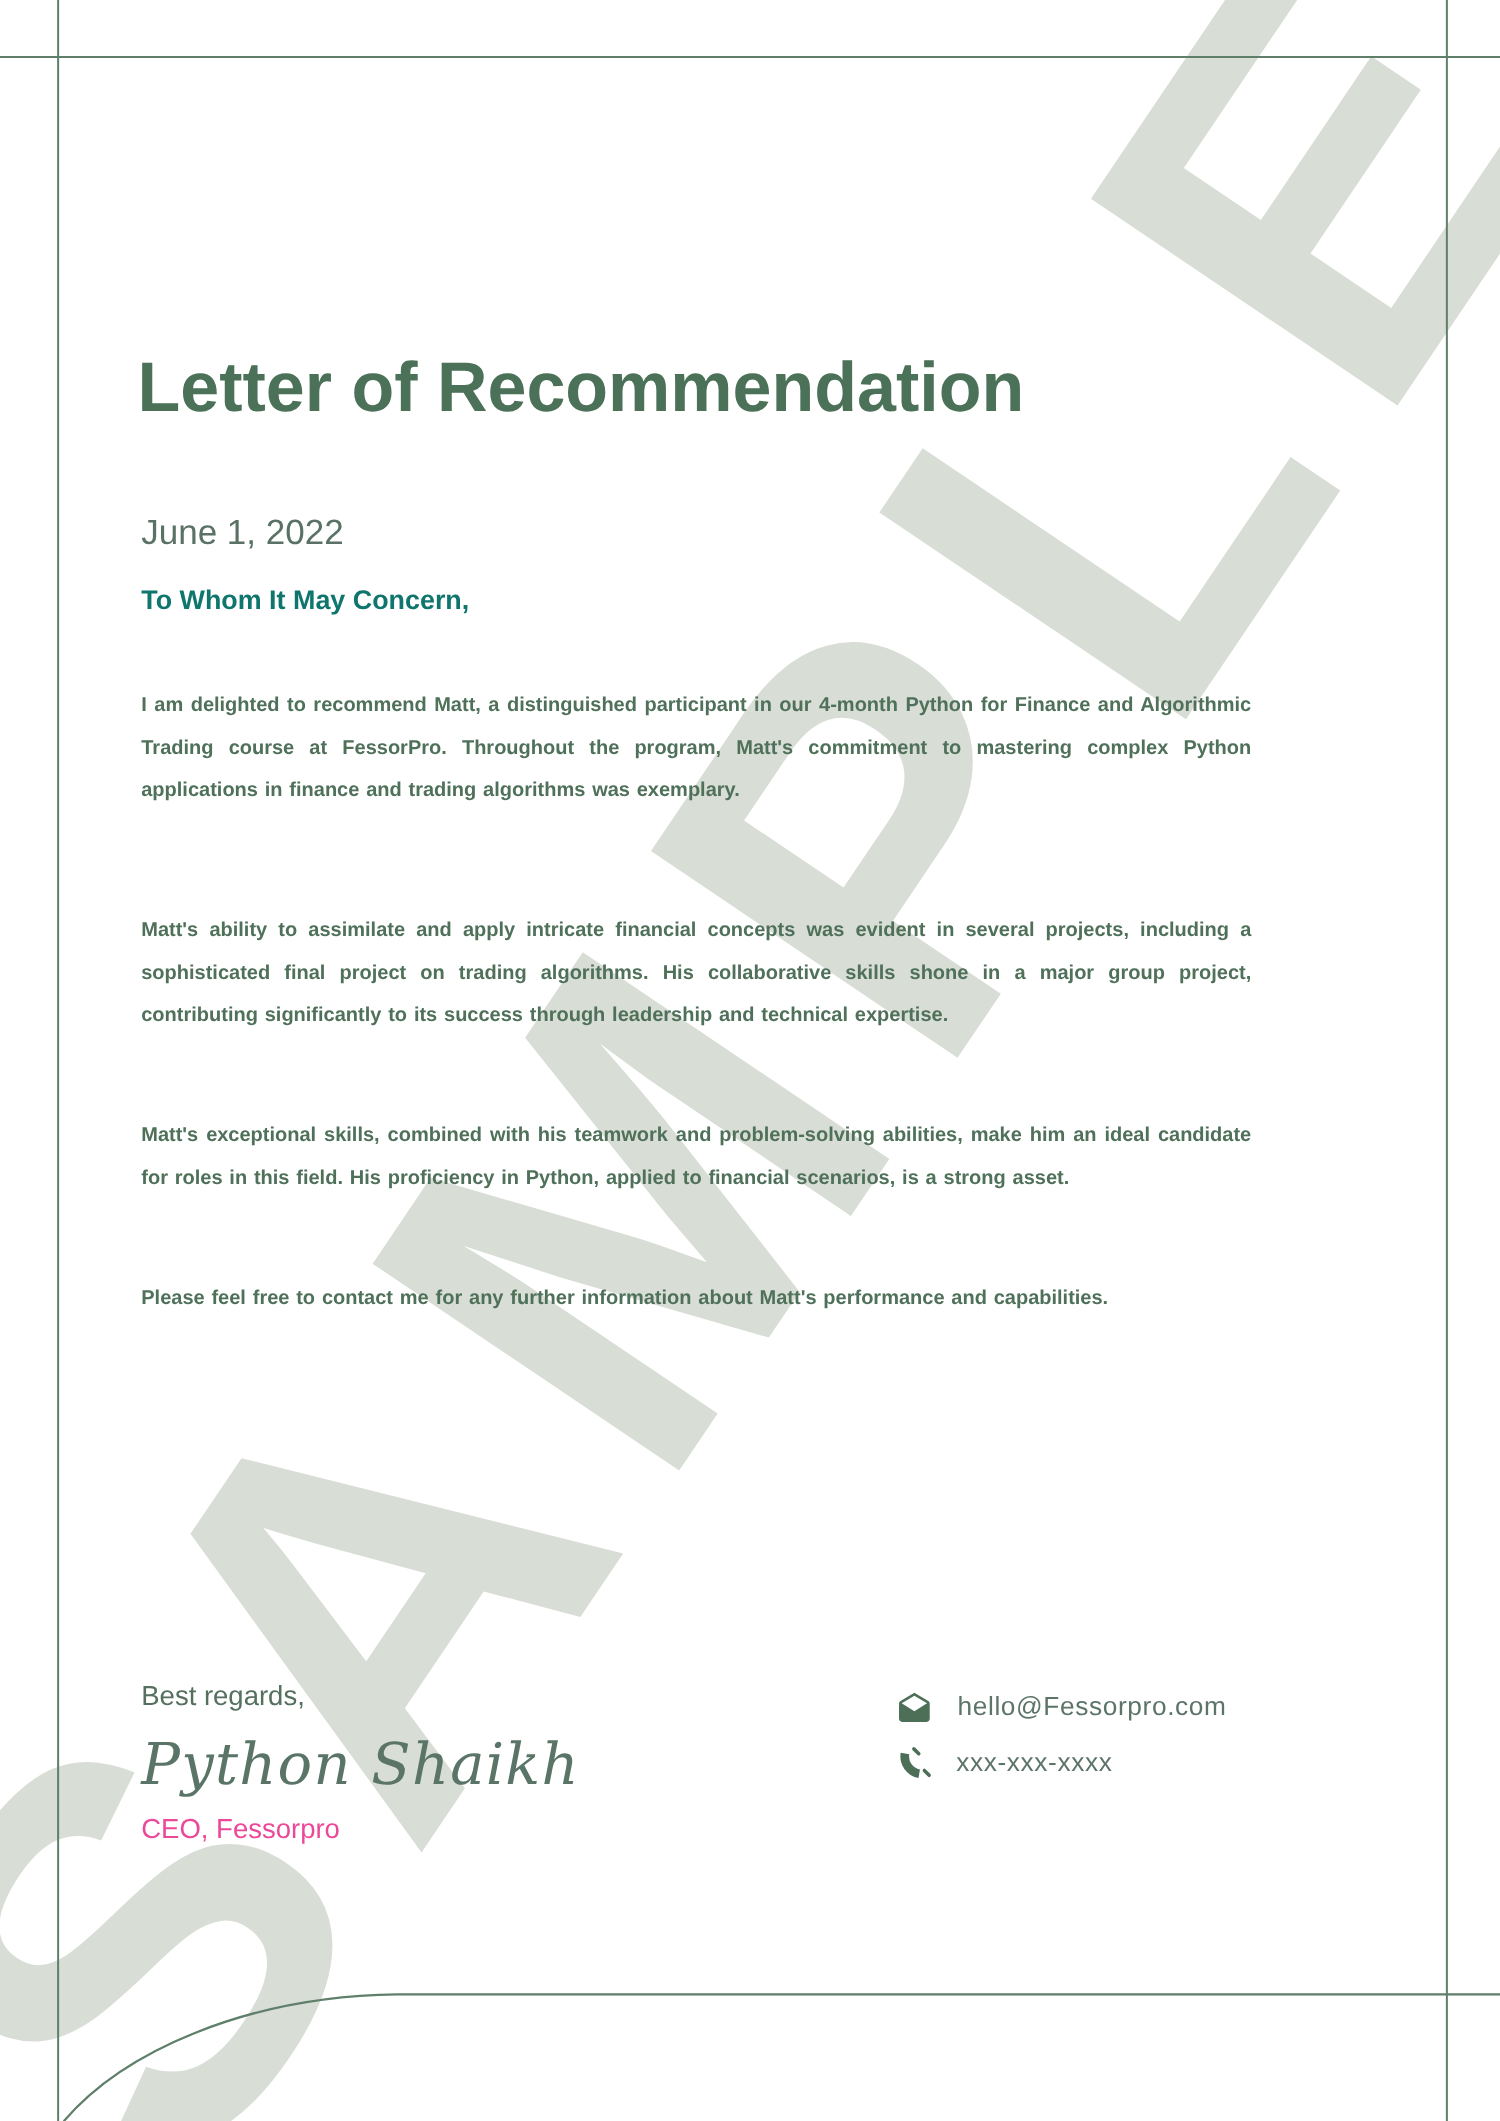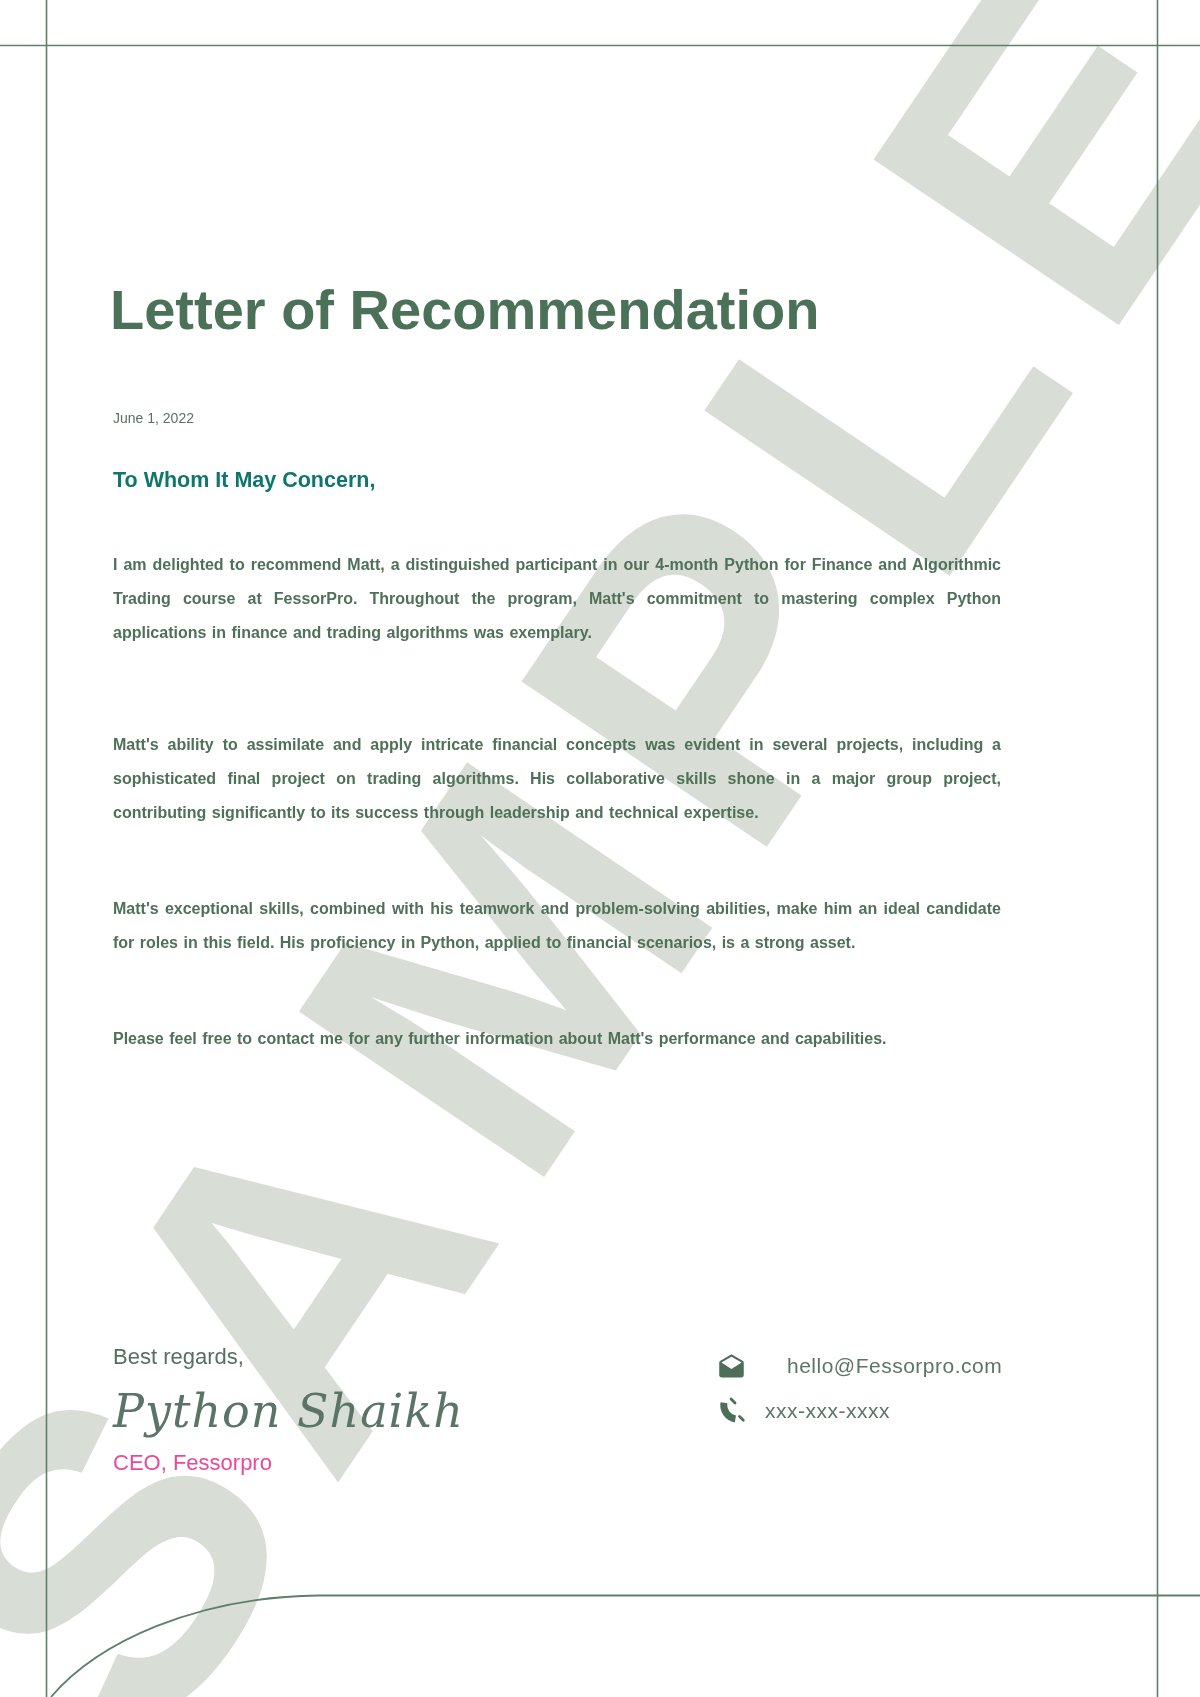--- a/index.html
+++ b/index.html
@@ -36,21 +36,21 @@
   .content{position:absolute;left:0;top:0;width:1076px;height:1697px;z-index:2;}
   .title{
     position:absolute; left:110px; top:240px;
     font-size:56px; line-height:1.15; font-weight:700;
     letter-spacing:0px;
     color:#4b7158;
     white-space:nowrap;
   }
   .date{
     position:absolute; left:113px; top:410px;
-    font-size:14px; font-weight:400; color:#5a7265;
+    font-size:28px; font-weight:400; color:#5a7265;
   }
   .salutation{
     position:absolute; left:113px; top:468px;
     font-size:21.5px; font-weight:700; color:#0f766e;
   }
   .para{
     position:absolute; left:113px; width:888px;
     font-size:16px; line-height:34px; font-weight:700;
     color:#4f7059;
     text-align:justify;
@@ -73,21 +73,21 @@
   .signer-title{
     position:absolute; left:113px; top:1450px;
     font-size:22px; font-weight:400; color:#ec4899;
   }
   
   .contact-row{
     position:absolute;
     display:flex; align-items:center;
     color:#5d7468; font-size:21px; font-weight:400;
   }
-  .contact-row.email{left:716px; top:1350px; height:32px;gap:21px;}
+  .contact-row.email{left:716px; top:1350px; height:32px;}
   .contact-row.phone{left:718px; top:1394px; height:34px;}
   .contact-row .ico{flex:0 0 auto; display:block;}
   .contact-row span{margin-left:19px; letter-spacing:0.5px;}
 </style>
 </head>
 <body>
 
 <div class="page">
 
   <div class="watermark">SAMPLE</div>

